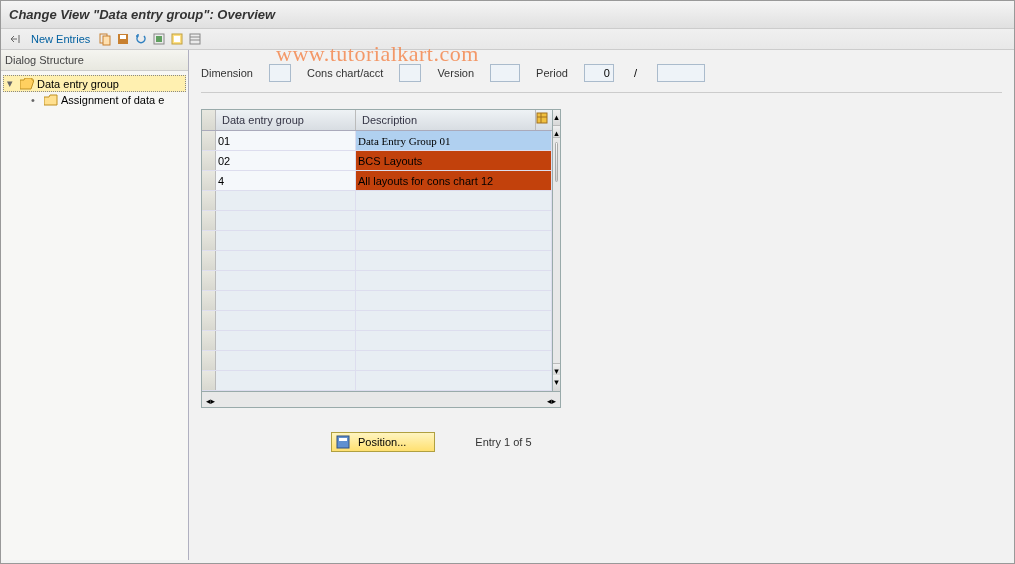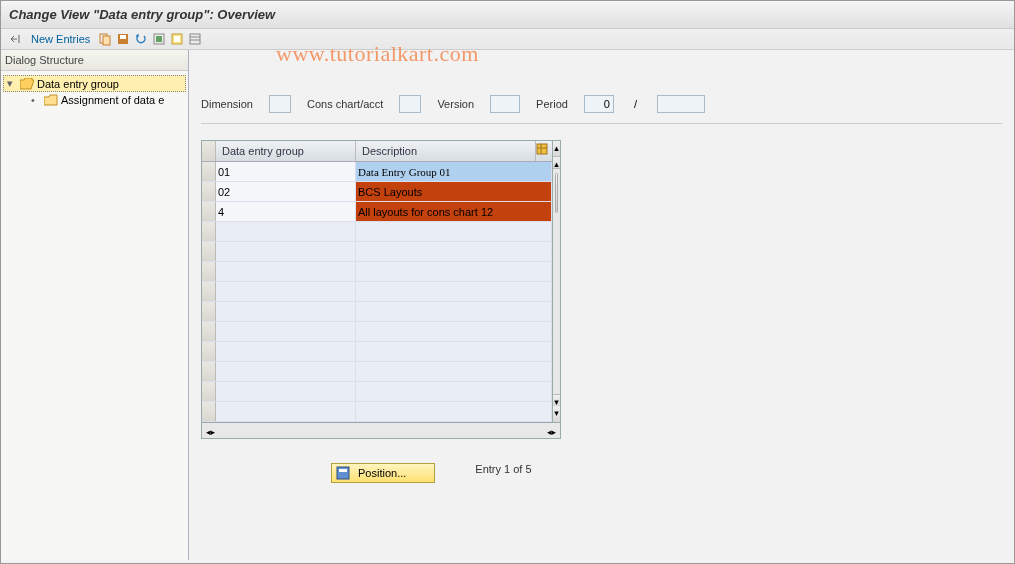--- a/index.html
+++ b/index.html
@@ -18,21 +18,21 @@
     .sidebar-header { background: linear-gradient(#f5f5f0, #e8e8e0); padding: 4px 4px; border-bottom: 1px solid #ccc; color: #444; }
     .tree { padding: 4px 2px; }
     .tree-node { display: flex; align-items: center; gap: 3px; padding: 2px 4px; cursor: pointer; white-space: nowrap; overflow: hidden; }
     .tree-node.selected { background: #fff0b0; border: 1px dotted #888; padding: 1px 3px; }
     .tree-node .twisty { width: 10px; color: #666; }
     .tree-node .folder { width: 14px; height: 12px; }
     .tree-node.child { padding-left: 28px; }
     
     .content { flex: 1; padding: 10px 12px; position: relative; }
     
-    .filter-row { display: flex; align-items: center; gap: 16px; padding: 4px 0 10px; border-bottom: 1px solid #ccc; margin-top: 31px; }
+    .filter-row { display: flex; align-items: center; gap: 16px; padding: 4px 0 10px; border-bottom: 1px solid #ccc; }
     .filter-row .lbl { color: #333; }
     .filter-row .fld { height: 18px; border: 1px solid #aabbcc; background: #eef3f8; }
     .fld.w1 { width: 22px; } .fld.w2 { width: 22px; } .fld.w3 { width: 30px; } .fld.w4 { width: 30px; text-align: right; padding-right:3px; line-height:16px; } .fld.w5 { width: 48px; }
     .slash { margin: 0 4px; }
     
     .table-area { margin-top: 16px; display: flex; width: 360px; }
     .table-wrap { border: 1px solid #9aa; background: #fff; }
     .grid-header { display: flex; background: linear-gradient(#eef2f5, #d8dde2); border-bottom: 1px solid #aab; }
     .rh { width: 14px; border-right: 1px solid #bbb; background: linear-gradient(#e8e8e0,#d8d8d0); }
     .ch { padding: 4px 6px; border-right: 1px solid #bbb; color: #334; }
@@ -49,21 +49,21 @@
     
     .vscroll { width: 16px; background: #e8e8e8; border: 1px solid #9aa; border-left: none; display: flex; flex-direction: column; position: relative; }
     .vsbtn { height: 16px; background: linear-gradient(#f0f0f0,#d8d8d8); border-bottom: 1px solid #bbb; text-align:center; font-size:9px; cursor:pointer; line-height:14px; }
     .vsbtn.bot { border-top: 1px solid #bbb; border-bottom: none; margin-top:auto; }
     .vsbtn.single { height: 12px; }
     .thumb { position: absolute; top: 32px; left: 2px; right: 2px; height: 40px; background: linear-gradient(#f8f8f8,#d0d0d0); border: 1px solid #aaa; border-radius: 2px; }
     
     .hscroll { display: flex; width: 360px; height: 16px; background: #e8e8e8; border: 1px solid #9aa; border-top: none; align-items: center; justify-content: space-between; padding: 0 4px; }
     .hsbtn { width: 12px; text-align:center; cursor:pointer; font-size:9px; }
     
-    .footer-row { margin-top: 24px; display: flex; gap: 40px; padding-left: 130px; }
+    .footer-row { margin-top: 24px; display: flex; align-items: center; gap: 40px; padding-left: 130px; }
     .pos-btn { display: flex; align-items: center; gap: 8px; background: linear-gradient(#fff5c0, #ffe070); border: 1px solid #b0a040; padding: 2px 28px 2px 4px; cursor: pointer; }
     .pos-btn .pic { width: 14px; height: 14px; }
     .entry-text { color: #333; }
     
     .watermark { position: absolute; top: 40px; left: 275px; color: #f47a3a; opacity: 0.75; font-size: 22px; font-family: Georgia, serif; letter-spacing: 0.5px; pointer-events: none; }
     
     svg { display: block; }
   </style>
 </head>
 <body>

